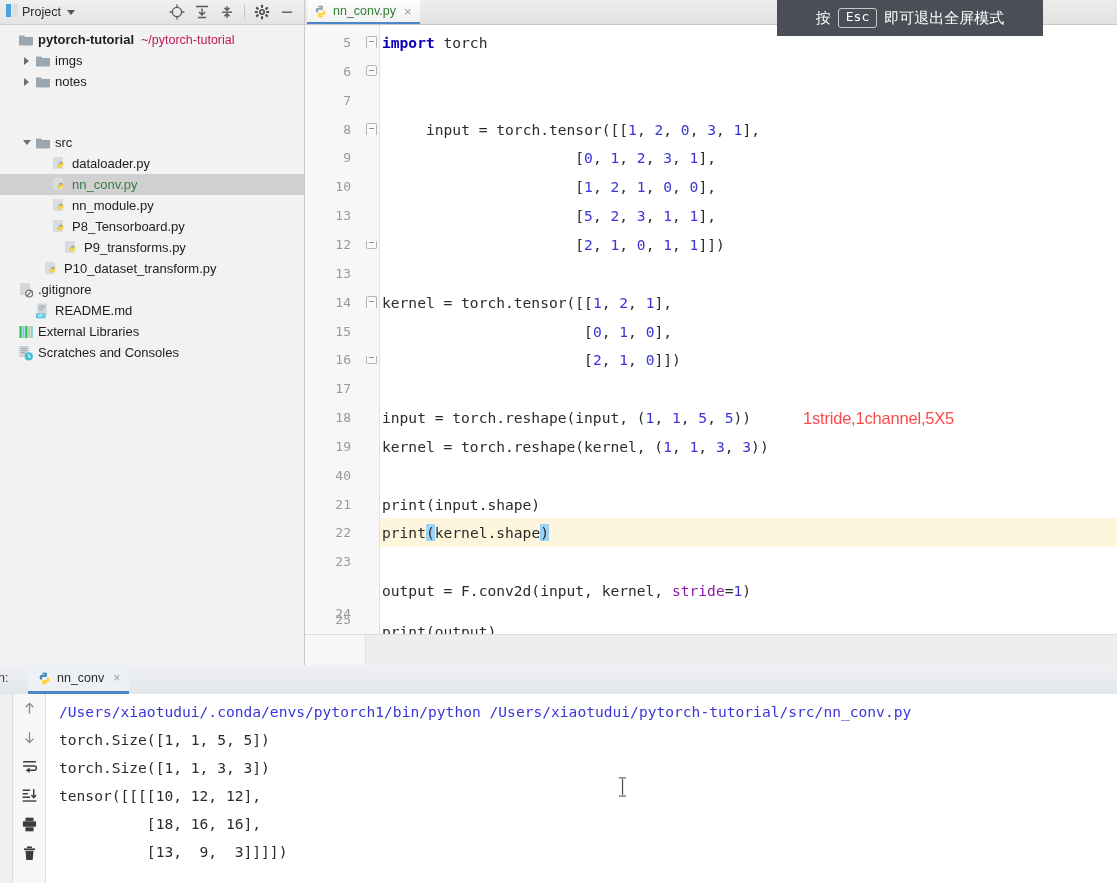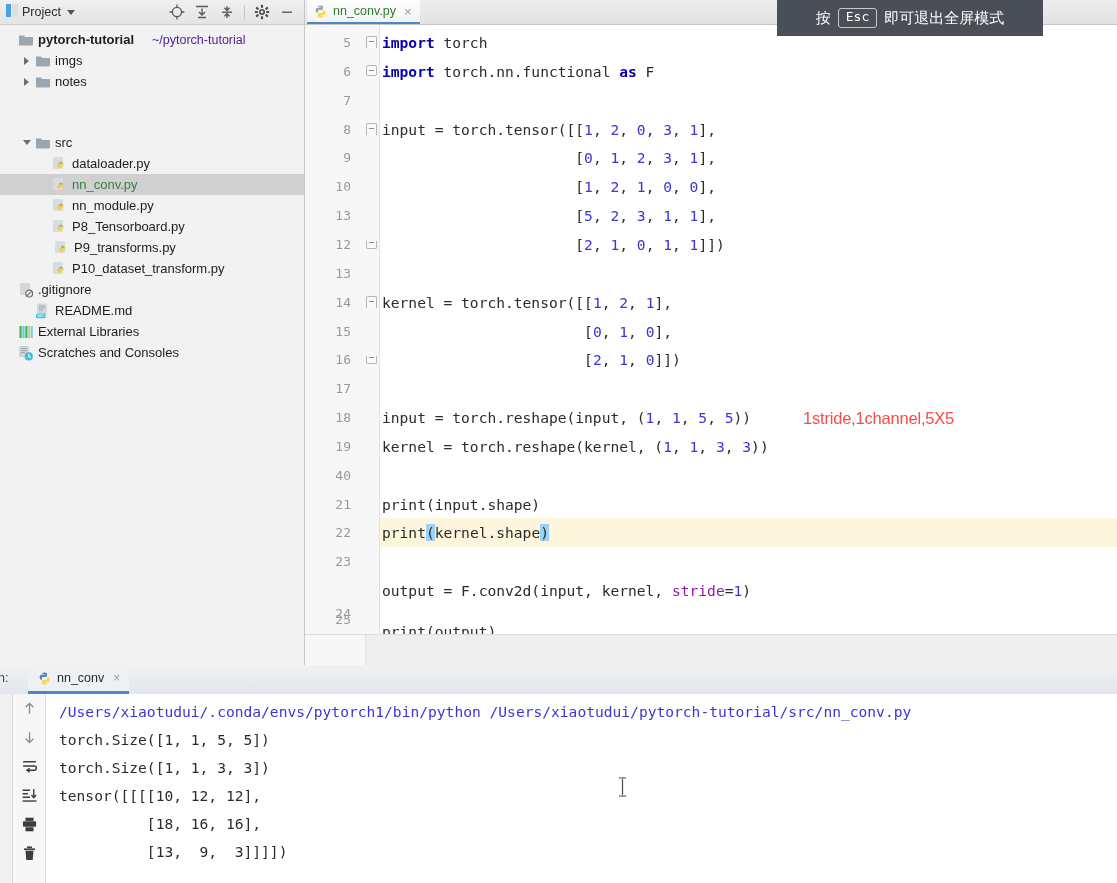--- a/index.html
+++ b/index.html
@@ -41,21 +41,21 @@
     content:"";position:absolute;left:3px;top:3px;
     border-left:5px solid #6e6e6e;border-top:4px solid transparent;border-bottom:4px solid transparent;
   }
   .trow .arrow.down:after{
     content:"";position:absolute;left:2px;top:4px;
     border-top:5px solid #6e6e6e;border-left:4px solid transparent;border-right:4px solid transparent;
   }
   .trow .ico{width:16px;height:16px;flex:0 0 16px;margin-right:4px;display:block;}
   .trow .lbl{font-size:13px;line-height:21px;}
   .trow .lbl.bold{font-weight:bold;}
-  .trow .sub{font-size:12.5px;color:#4c1d95;margin-left:18px;}
+  .trow .sub{font-size:12.5px;color:#be185d;margin-left:7px;}
   .lbl.green{color:#3a7d44;}
 
   
   .editor-wrap{position:absolute;left:305px;top:0;right:0;height:665px;background:#fff;}
   .tabbar{
     height:24px;background:linear-gradient(#ededed,#e2e2e2);
     border-bottom:1px solid #c6c6c6;position:relative;
   }
   .tab{
     position:absolute;left:2px;top:0;height:24px;display:flex;align-items:center;
@@ -262,30 +262,30 @@
         </div>
         <div class="trow" style="padding-left: 38px;">
           <span class="arrow"></span>
           <span class="ico"><svg width="16" height="16" viewBox="0 0 16 16">
               <rect x="1" y="1" width="10" height="12" rx="1" fill="#d9dde0"></rect>
               <path d="M7.6 5.4c-2.2 0-2 .95-2 .95v1.02h2.1v.3H5.2s-1.45.2-1.45 2.3 1.28 2.2 1.28 2.2h.85v-1.1s-.05-1.28 1.28-1.28h2.1s1.2.02 1.2-1.16V6.66s.17-1.26-2.3-1.26z" fill="#7ea6c4" transform="translate(2.6 1.4) scale(0.82)"></path>
               <path d="M8.2 15.6c2.2 0 2-.95 2-.95v-1.02H8.1v-.3h3.07s1.45-.2 1.45-2.3-1.28-2.2-1.28-2.2h-.85v1.1s.05 1.28-1.28 1.28h-2.1s-1.2-.02-1.2 1.16v1.97s-.17 1.26 2.3 1.26z" fill="#ffd43b" transform="translate(1.2 -1.1) scale(0.82)"></path>
             </svg></span>
           <span class="lbl">P8_Tensorboard.py</span>
         </div>
-        <div class="trow" style="padding-left: 40px;">
+        <div class="trow" style="padding-left: 50px;">
           <span class="arrow"></span>
           <span class="ico"><svg width="16" height="16" viewBox="0 0 16 16">
               <rect x="1" y="1" width="10" height="12" rx="1" fill="#d9dde0"></rect>
               <path d="M7.6 5.4c-2.2 0-2 .95-2 .95v1.02h2.1v.3H5.2s-1.45.2-1.45 2.3 1.28 2.2 1.28 2.2h.85v-1.1s-.05-1.28 1.28-1.28h2.1s1.2.02 1.2-1.16V6.66s.17-1.26-2.3-1.26z" fill="#7ea6c4" transform="translate(2.6 1.4) scale(0.82)"></path>
               <path d="M8.2 15.6c2.2 0 2-.95 2-.95v-1.02H8.1v-.3h3.07s1.45-.2 1.45-2.3-1.28-2.2-1.28-2.2h-.85v1.1s.05 1.28-1.28 1.28h-2.1s-1.2-.02-1.2 1.16v1.97s-.17 1.26 2.3 1.26z" fill="#ffd43b" transform="translate(1.2 -1.1) scale(0.82)"></path>
             </svg></span>
           <span class="lbl">P9_transforms.py</span>
         </div>
-        <div class="trow" style="padding-left: 30px; margin-left: 8px;">
+        <div class="trow" style="padding-left: 30px;">
           <span class="arrow"></span>
           <span class="ico"><svg width="16" height="16" viewBox="0 0 16 16">
               <rect x="1" y="1" width="10" height="12" rx="1" fill="#d9dde0"></rect>
               <path d="M7.6 5.4c-2.2 0-2 .95-2 .95v1.02h2.1v.3H5.2s-1.45.2-1.45 2.3 1.28 2.2 1.28 2.2h.85v-1.1s-.05-1.28 1.28-1.28h2.1s1.2.02 1.2-1.16V6.66s.17-1.26-2.3-1.26z" fill="#7ea6c4" transform="translate(2.6 1.4) scale(0.82)"></path>
               <path d="M8.2 15.6c2.2 0 2-.95 2-.95v-1.02H8.1v-.3h3.07s1.45-.2 1.45-2.3-1.28-2.2-1.28-2.2h-.85v1.1s.05 1.28-1.28 1.28h-2.1s-1.2-.02-1.2 1.16v1.97s-.17 1.26 2.3 1.26z" fill="#ffd43b" transform="translate(1.2 -1.1) scale(0.82)"></path>
             </svg></span>
           <span class="lbl">P10_dataset_transform.py</span>
         </div>
         <div class="trow" style="">
           <span class="arrow"></span>
@@ -372,23 +372,22 @@
       <div class="fold-col">
           <div class="fold start" style="left: 1px; top: 11px;"></div>
           <div class="fold " style="left: 1px; top: 39.85px;"></div>
           <div class="fold start" style="left: 1px; top: 97.55px;"></div>
           <div class="fold end" style="left: 1px; top: 215.95px;"></div>
           <div class="fold start" style="left: 1px; top: 270.65px;"></div>
           <div class="fold end" style="left: 1px; top: 331.35px;"></div>
         </div>
       <div class="code-lines">
           <div class="cline" style="top: 3px;"><span class="k">import</span> torch</div>
-          <div class="cline" style="top: 31.85px;"><span class="k">import</span> torch.nn.functional <span class="k">as</span> F</div>
           <div class="cline" style="top: 60.7px;"></div>
-          <div class="cline" style="top: 89.55px;">input = torch.tensor([[<span class="n">1</span>, <span class="n">2</span>, <span class="n">0</span>, <span class="n">3</span>, <span class="n">1</span>],</div>
+          <div class="cline" style="top: 89.55px; margin-left: 44px;">input = torch.tensor([[<span class="n">1</span>, <span class="n">2</span>, <span class="n">0</span>, <span class="n">3</span>, <span class="n">1</span>],</div>
           <div class="cline" style="top: 118.4px;">                      [<span class="n">0</span>, <span class="n">1</span>, <span class="n">2</span>, <span class="n">3</span>, <span class="n">1</span>],</div>
           <div class="cline" style="top: 147.25px;">                      [<span class="n">1</span>, <span class="n">2</span>, <span class="n">1</span>, <span class="n">0</span>, <span class="n">0</span>],</div>
           <div class="cline" style="top: 176.1px;">                      [<span class="n">5</span>, <span class="n">2</span>, <span class="n">3</span>, <span class="n">1</span>, <span class="n">1</span>],</div>
           <div class="cline" style="top: 204.95px;">                      [<span class="n">2</span>, <span class="n">1</span>, <span class="n">0</span>, <span class="n">1</span>, <span class="n">1</span>]])</div>
           <div class="cline" style="top: 233.8px;"></div>
           <div class="cline" style="top: 262.65px;">kernel = torch.tensor([[<span class="n">1</span>, <span class="n">2</span>, <span class="n">1</span>],</div>
           <div class="cline" style="top: 291.5px;">                       [<span class="n">0</span>, <span class="n">1</span>, <span class="n">0</span>],</div>
           <div class="cline" style="top: 320.35px;">                       [<span class="n">2</span>, <span class="n">1</span>, <span class="n">0</span>]])</div>
           <div class="cline" style="top: 349.2px;"></div>
           <div class="cline" style="top: 378.05px;">input = torch.reshape(input, (<span class="n">1</span>, <span class="n">1</span>, <span class="n">5</span>, <span class="n">5</span>))</div>

